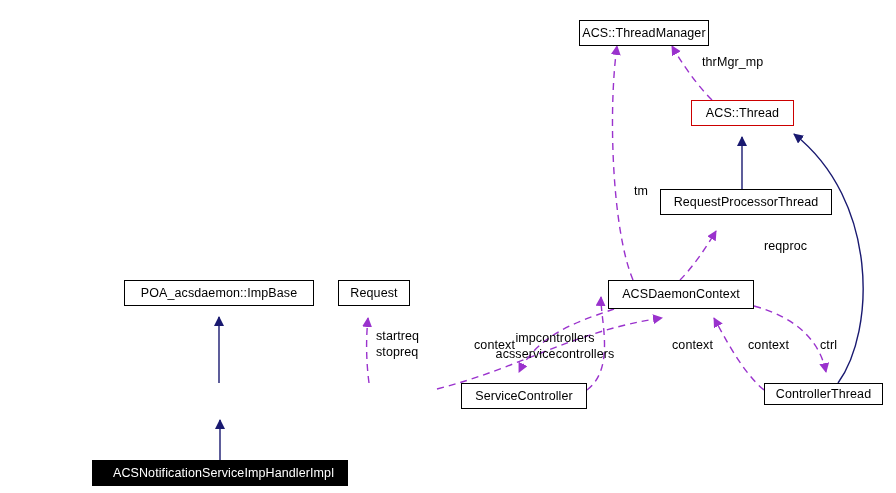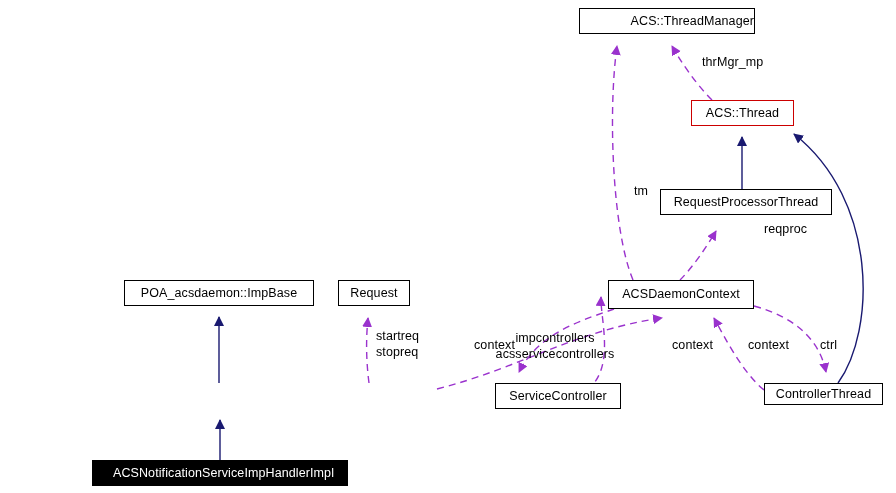--- a/index.html
+++ b/index.html
@@ -104,21 +104,21 @@
       <path d="M437,389 C520,368 576,330 662,318" stroke="#9a32cd" stroke-width="1.4" fill="none" stroke-dasharray="7,5" marker-end="url(#arr-use)"></path>
     </g>
     <g>
       <path d="M764,390 C742,372 724,336 714,318" stroke="#9a32cd" stroke-width="1.4" fill="none" stroke-dasharray="7,5" marker-end="url(#arr-use)"></path>
     </g>
     <g>
       <path d="M754,306 C798,318 820,342 826,372" stroke="#9a32cd" stroke-width="1.4" fill="none" stroke-dasharray="7,5" marker-end="url(#arr-use)"></path>
     </g>
   </svg>
 
-  <div class="node" style="left:579px; top:8px; width:176px; height:26px;justify-content:flex-end;">
+  <div class="node" style="left:579px; top:20px; width:130px; height:26px;">
     <span>ACS::ThreadManager</span>
   </div>
 
   <div class="node highlight" style="left:691px; top:100px; width:103px; height:26px;">
     <span>ACS::Thread</span>
   </div>
 
   <div class="node" style="left:660px; top:189px; width:172px; height:26px;">
     <span>RequestProcessorThread</span>
   </div>
@@ -129,37 +129,37 @@
 
   <div class="node" style="left:338px; top:280px; width:72px; height:26px;">
     <span>Request</span>
   </div>
 
   <div class="node" style="left:608px; top:280px; width:146px; height:29px;">
     <span>ACSDaemonContext</span>
   </div>
 
 
-  <div class="node" style="left:461px; top:383px; width:126px; height:26px;margin-left:34px;">
+  <div class="node" style="left:461px; top:383px; width:126px; height:26px;">
     <span>ServiceController</span>
   </div>
 
   <div class="node" style="left:764px; top:383px; width:119px; height:22px;">
     <span>ControllerThread</span>
   </div>
 
   <div class="node current" style="left:92px; top:460px; width:256px; height:26px;padding-left:7px;">
     <span>ACSNotificationServiceImpHandlerImpl</span>
   </div>
 
   <div class="edge-label" style="left:702px; top:55px;">thrMgr_mp</div>
 
   <div class="edge-label" style="left:634px; top:148px;margin-top:36px;">tm</div>
 
-  <div class="edge-label" style="left:716px; top:222px;padding-left:48px;">reqproc</div>
+  <div class="edge-label" style="left:716px; top:239px;padding-left:48px;">reqproc</div>
 
   <div class="edge-label" style="left:376px; top:329px;">startreq</div>
 
   <div class="edge-label" style="left:376px; top:345px;">stopreq</div>
 
   <div class="edge-label" style="left:474px; top:338px;">context</div>
 
   <div class="edge-label" style="left:555px; top:331px; transform:translateX(-50%);">impcontrollers</div>
 
   <div class="edge-label" style="left:555px; top:347px; transform:translateX(-50%);">acsservicecontrollers</div>

